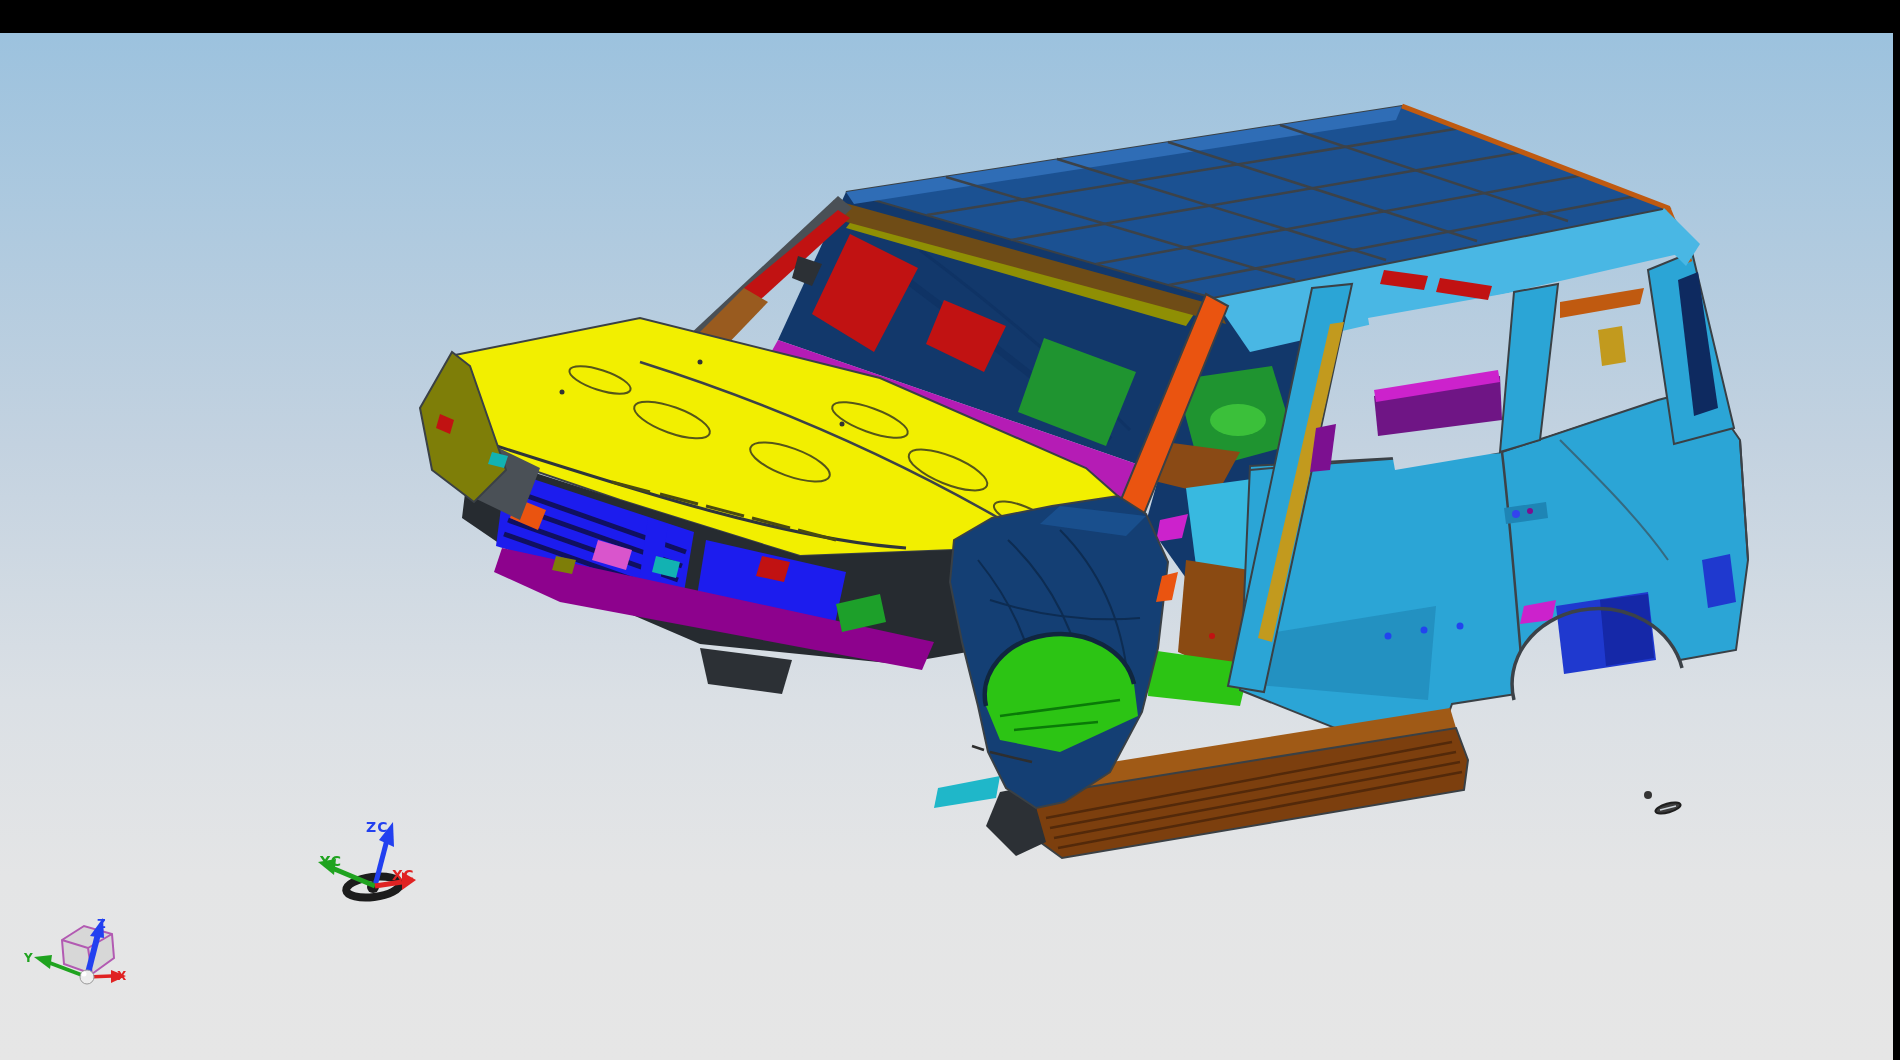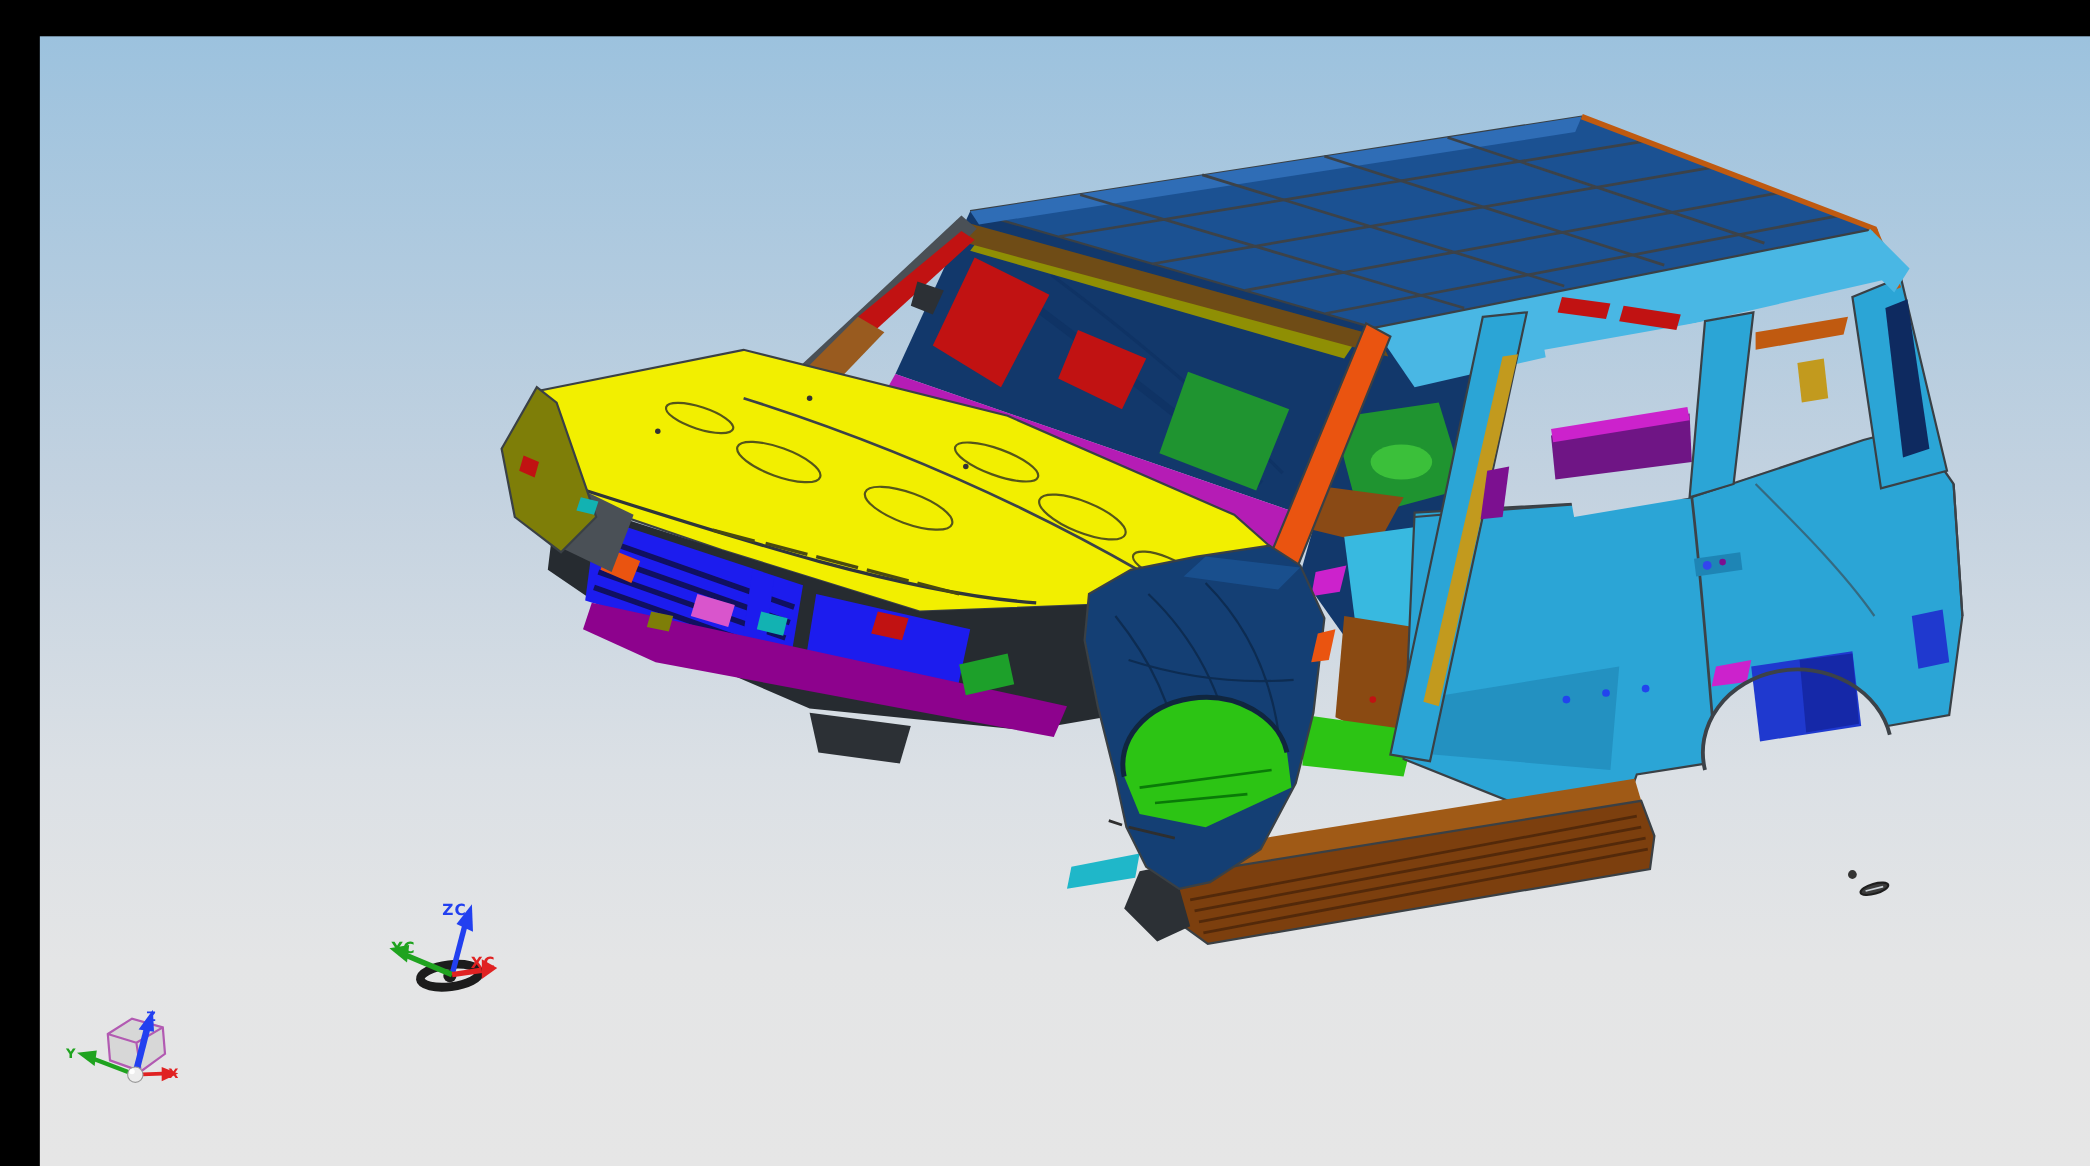--- a/index.html
+++ b/index.html
@@ -1,16 +1,16 @@
 <!DOCTYPE html>
 <html><head>
 <meta charset="utf-8">
 <style>
   html,body{margin:0;padding:0;background:#000;width:1900px;height:1060px;overflow:hidden;}
-  .stage{position:relative;width:1840px;height:1060px;font-family:"DejaVu Sans",sans-serif;margin-left:36px;}
+  .stage{position:relative;width:1840px;height:1060px;font-family:"DejaVu Sans",sans-serif;}
   svg{display:block;}
   .axis-label{font-family:"DejaVu Sans",sans-serif;font-size:14px;font-weight:600;letter-spacing:1px;}
   .axis-label-sm{font-family:"DejaVu Sans",sans-serif;font-size:12px;font-weight:600;}
   .edge{stroke:#3a4045;stroke-width:2;}
   .thinline{fill:none;}
 </style>
 </head>
 <body>
 
 <div class="stage">

